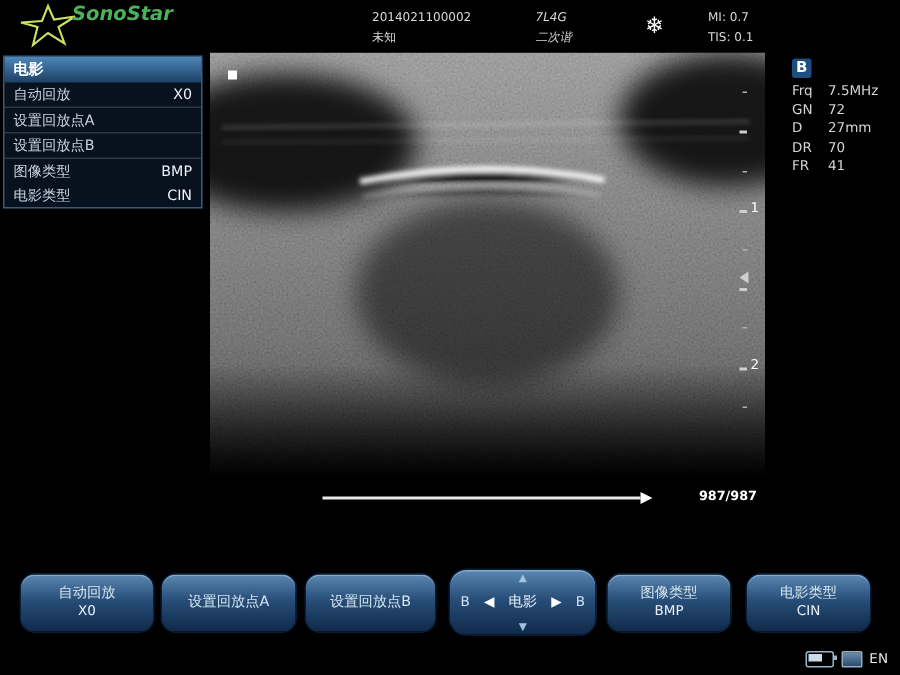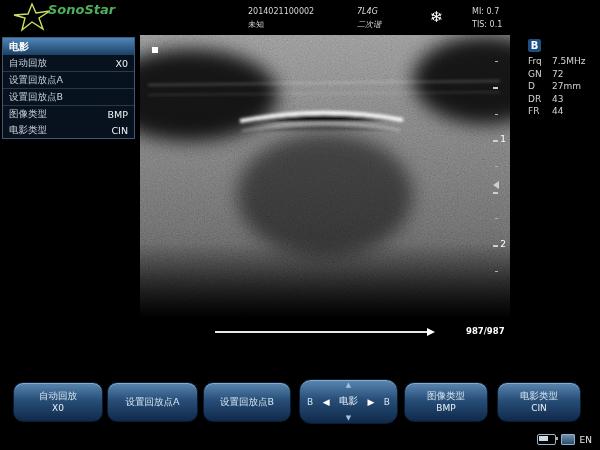--- a/index.html
+++ b/index.html
@@ -179,25 +179,25 @@
     <div class="pline">
       <span class="plabel">GN</span>
       <span>72</span>
     </div>
     <div class="pline">
       <span class="plabel">D</span>
       <span>27mm</span>
     </div>
     <div class="pline">
       <span class="plabel">DR</span>
-      <span>43</span>
+      <span>70</span>
     </div>
     <div class="pline">
       <span class="plabel">FR</span>
-      <span>44</span>
+      <span>41</span>
     </div>
   </div>
 
   <div class="cine-line"></div>
   <div class="cine-arrow"></div>
   <div class="cine-text">987/987</div>
 
   <div class="btn" style="left:13px;width:90px;">
     <div>自动回放</div>
     <div class="bval">X0</div>

